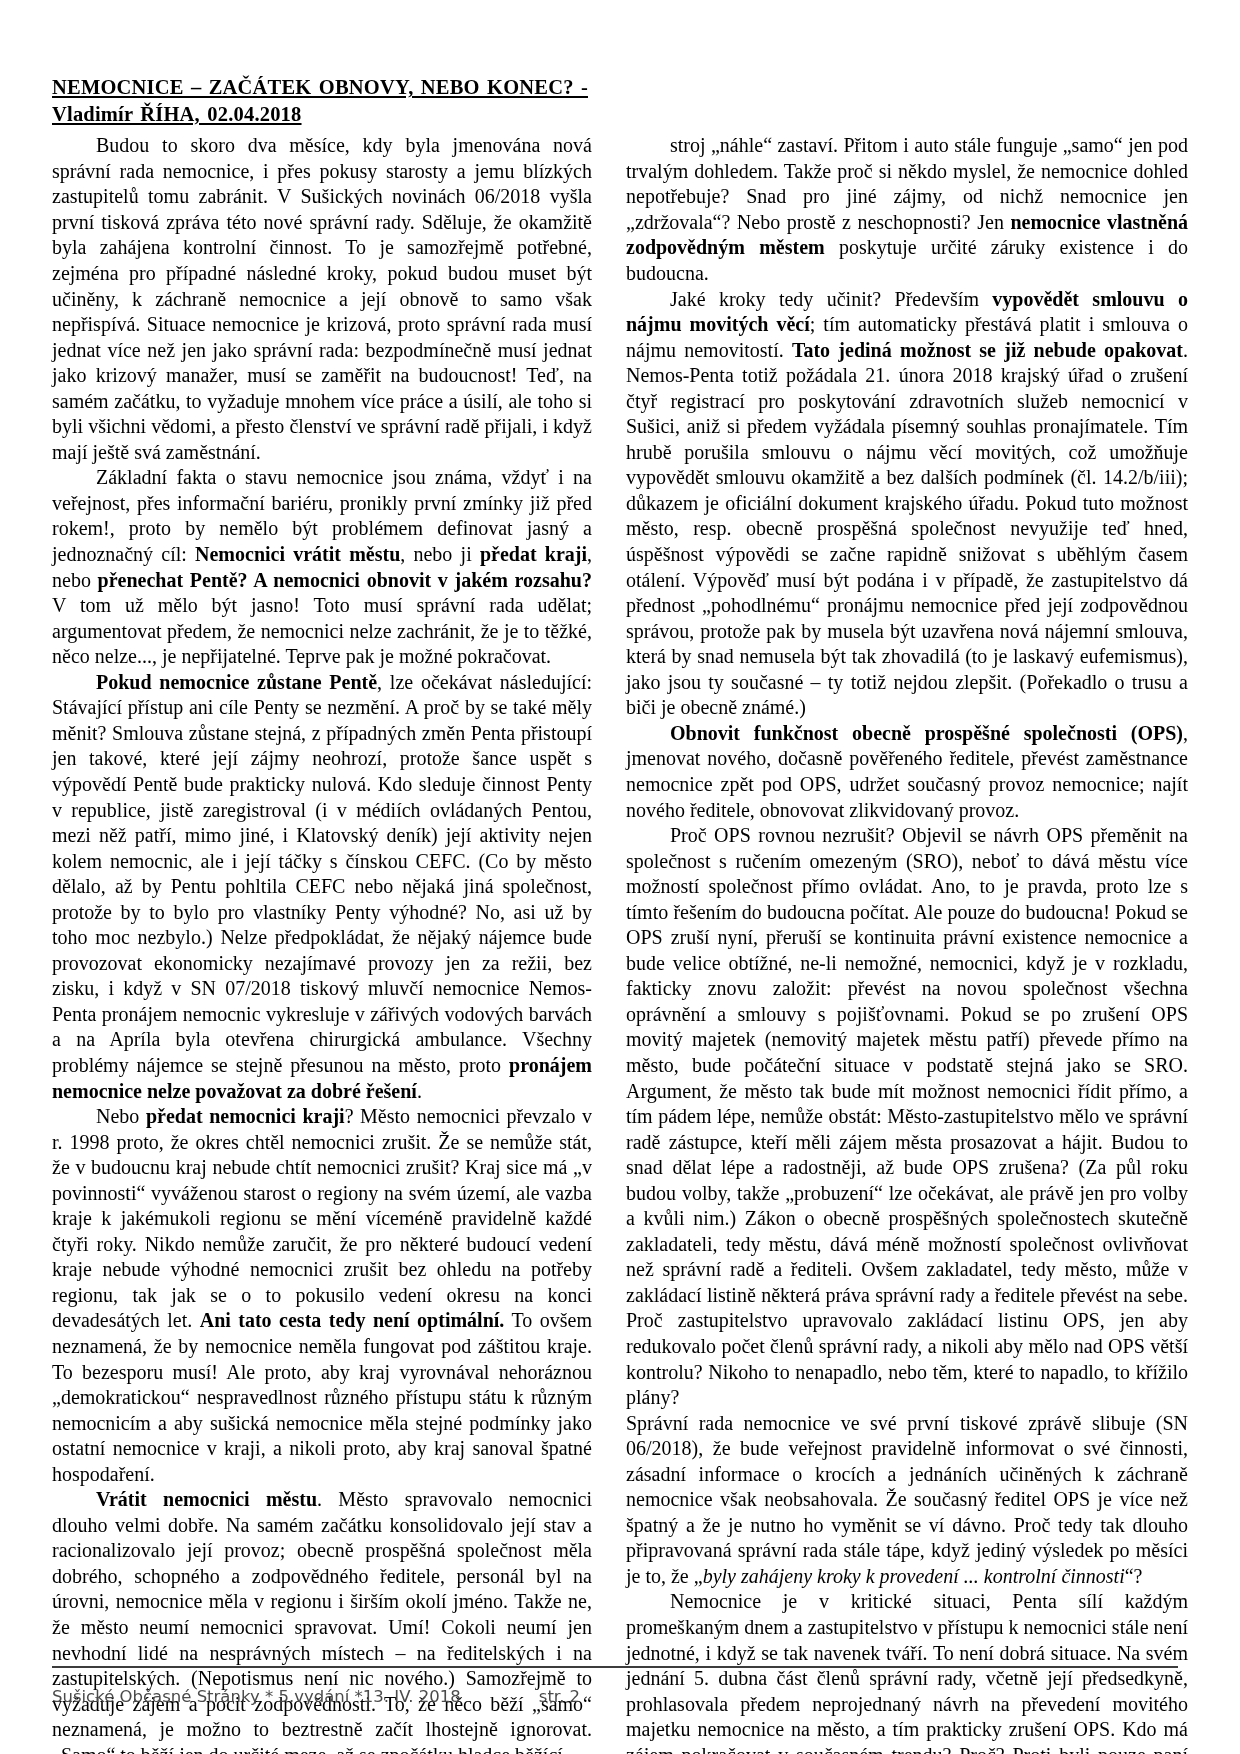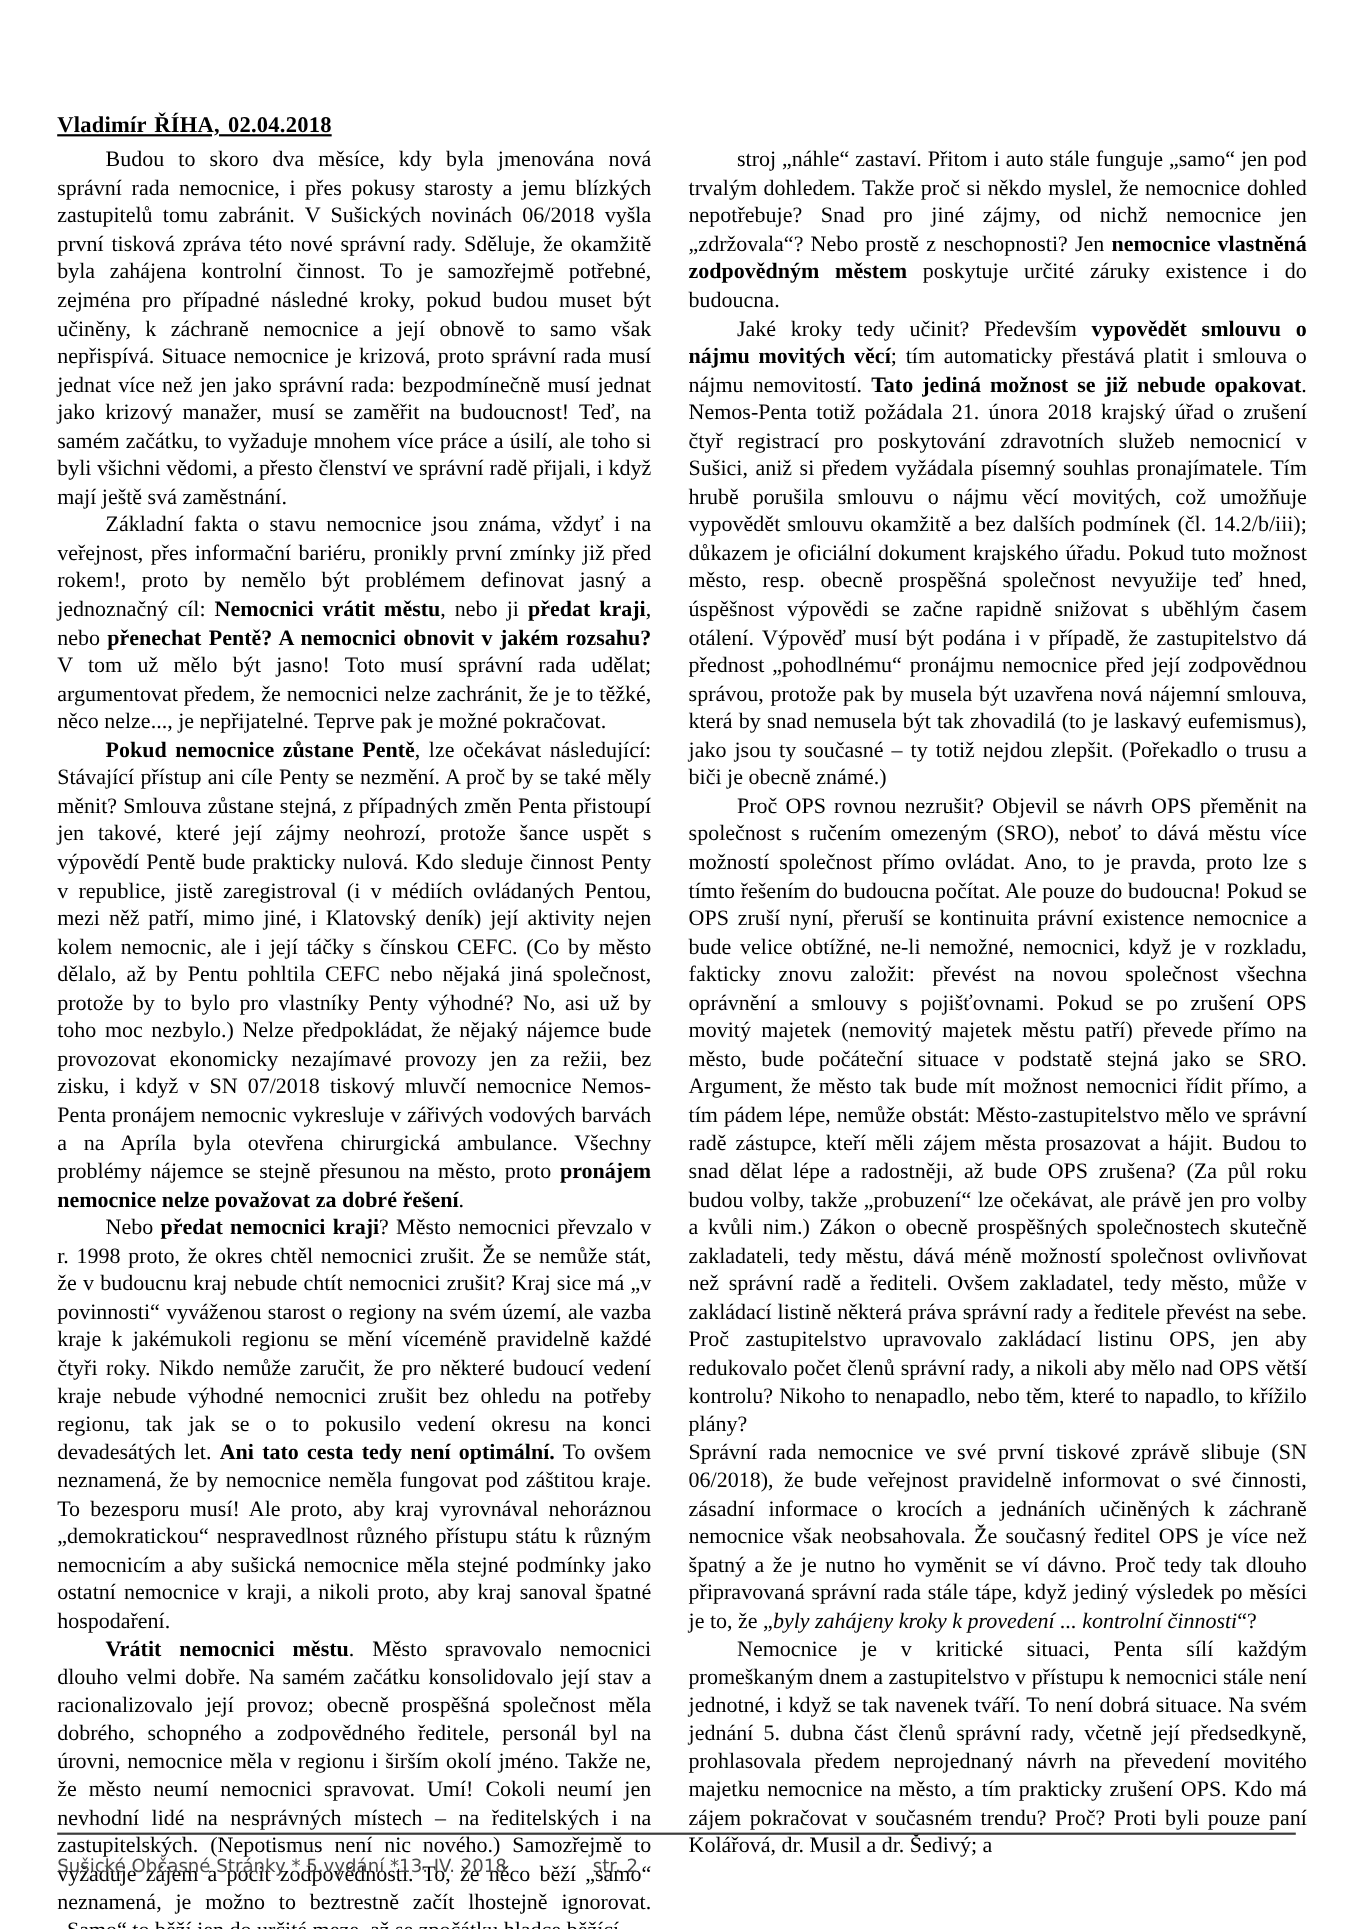--- a/index.html
+++ b/index.html
@@ -78,38 +78,39 @@
   .footer-left { white-space: nowrap; }
   .footer-page { margin-left: 78px; white-space: nowrap; text-align: right; }
   .spacer-top { height: 6px; }
 </style>
 </head>
 <body>
 
 <div class="page">
 
   <div class="title-block">
-    <div class="doc-title"><br><span>Vladimír ŘÍHA, 02.04.2018</span></div>
+    <div class="doc-title"><span>NEMOCNICE – ZAČÁTEK OBNOVY, NEBO KONEC? -</span><br><span>Vladimír ŘÍHA, 02.04.2018</span></div>
   </div>
 
   <div class="spacer-top"></div>
 
   <div class="columns">
 
     <div class="col">
       <p class="para">Budou to skoro dva měsíce, kdy byla jmenována nová správní rada nemocnice, i přes pokusy starosty a jemu blízkých zastupitelů tomu zabránit.  V Sušických novinách 06/2018 vyšla první tisková zpráva této nové správní rady. Sděluje, že okamžitě byla zahájena kontrolní činnost. To je samozřejmě potřebné, zejména pro případné následné kroky, pokud budou muset být učiněny, k záchraně nemocnice a její obnově to samo však nepřispívá. Situace nemocnice je krizová, proto správní rada musí jednat více než jen jako správní rada: bezpodmínečně musí jednat jako krizový manažer, musí se zaměřit na budoucnost! Teď, na samém začátku, to vyžaduje mnohem více práce a úsilí, ale toho si byli všichni vědomi, a přesto členství ve správní radě přijali, i když mají ještě svá zaměstnání.</p>
       <p class="para">Základní fakta o stavu nemocnice jsou známa, vždyť i na veřejnost, přes informační bariéru, pronikly první zmínky již před rokem!, proto by nemělo být problémem definovat jasný a jednoznačný cíl: <b>Nemocnici vrátit městu</b>, nebo ji <b>předat kraji</b>, nebo <b>přenechat Pentě? A nemocnici obnovit v jakém rozsahu?</b> V tom už mělo být jasno! Toto musí správní rada udělat; argumentovat předem, že nemocnici nelze zachránit, že je to těžké, něco nelze..., je nepřijatelné. Teprve pak je možné pokračovat.</p>
       <p class="para"><b>Pokud nemocnice zůstane Pentě</b>, lze očekávat následující: Stávající přístup ani cíle Penty se nezmění. A proč by se také měly měnit? Smlouva zůstane stejná, z případných změn Penta přistoupí jen takové, které její zájmy neohrozí, protože šance uspět s výpovědí Pentě bude prakticky nulová. Kdo sleduje činnost Penty v republice, jistě zaregistroval (i v médiích ovládaných Pentou, mezi něž patří, mimo jiné, i Klatovský deník) její aktivity nejen kolem nemocnic, ale i její táčky s čínskou CEFC. (Co by město dělalo, až by Pentu pohltila CEFC nebo nějaká jiná společnost, protože by to bylo pro vlastníky Penty výhodné? No, asi už by toho moc nezbylo.) Nelze předpokládat, že nějaký nájemce bude provozovat ekonomicky nezajímavé provozy jen za režii, bez zisku, i když v SN 07/2018 tiskový mluvčí nemocnice Nemos-Penta pronájem nemocnic vykresluje v zářivých vodových barvách a na Apríla byla otevřena chirurgická ambulance. Všechny problémy nájemce se stejně přesunou na město, proto <b>pronájem nemocnice nelze považovat za dobré řešení</b>.</p>
       <p class="para">Nebo <b>předat nemocnici kraji</b>? Město nemocnici převzalo v r. 1998 proto, že okres chtěl nemocnici zrušit. Že se nemůže stát, že v budoucnu kraj nebude chtít nemocnici zrušit? Kraj sice má „v povinnosti“ vyváženou starost o regiony na svém území, ale vazba kraje k jakémukoli regionu se mění víceméně pravidelně každé čtyři roky. Nikdo nemůže zaručit, že pro některé budoucí vedení kraje nebude výhodné nemocnici zrušit bez ohledu na potřeby regionu, tak jak se o to pokusilo vedení okresu na konci devadesátých let. <b>Ani tato cesta tedy není optimální.</b> To ovšem neznamená, že by nemocnice neměla fungovat pod záštitou kraje. To bezesporu musí! Ale proto, aby kraj vyrovnával nehoráznou „demokratickou“ nespravedlnost různého přístupu státu k různým nemocnicím a aby sušická nemocnice měla stejné podmínky jako ostatní nemocnice v kraji, a nikoli proto, aby kraj sanoval špatné hospodaření.</p>
       <p class="para"><b>Vrátit nemocnici městu</b>. Město spravovalo nemocnici dlouho velmi dobře. Na samém začátku konsolidovalo její stav a racionalizovalo její provoz; obecně prospěšná společnost měla dobrého, schopného a zodpovědného ředitele, personál byl na úrovni, nemocnice měla v regionu i širším okolí jméno. Takže ne, že město neumí nemocnici spravovat. Umí! Cokoli neumí jen nevhodní lidé na nesprávných místech – na ředitelských i na zastupitelských. (Nepotismus není nic nového.) Samozřejmě to vyžaduje zájem a pocit zodpovědnosti. To, že něco běží „samo“ neznamená, je možno to beztrestně začít lhostejně ignorovat. „Samo“ to běží jen do určité meze, až se zpočátku hladce běžící</p>
     </div>
 
     <div class="col col-right">
       <p class="para">stroj „náhle“ zastaví. Přitom i auto stále funguje „samo“ jen pod trvalým dohledem. Takže proč si někdo myslel, že nemocnice dohled nepotřebuje? Snad pro jiné zájmy, od nichž nemocnice jen „zdržovala“? Nebo prostě z neschopnosti? Jen <b>nemocnice vlastněná zodpovědným městem</b> poskytuje určité záruky existence i do budoucna.</p>
       <p class="para">Jaké kroky tedy učinit? Především <b>vypovědět smlouvu o nájmu movitých věcí</b>; tím automaticky přestává platit i smlouva o nájmu nemovitostí. <b>Tato jediná možnost se již nebude opakovat</b>. Nemos-Penta totiž požádala 21. února 2018 krajský úřad o zrušení čtyř registrací pro poskytování zdravotních služeb nemocnicí v Sušici, aniž si předem vyžádala písemný souhlas pronajímatele. Tím hrubě porušila smlouvu o nájmu věcí movitých, což umožňuje vypovědět smlouvu okamžitě a bez dalších podmínek (čl. 14.2/b/iii); důkazem je oficiální dokument krajského úřadu. Pokud tuto možnost město, resp. obecně prospěšná společnost nevyužije teď hned, úspěšnost výpovědi se začne rapidně snižovat s uběhlým časem otálení. Výpověď musí být podána i v případě, že zastupitelstvo dá přednost „pohodlnému“ pronájmu nemocnice před její zodpovědnou správou, protože pak by musela být uzavřena nová nájemní smlouva, která by snad nemusela být tak zhovadilá (to je laskavý eufemismus), jako jsou ty současné – ty totiž nejdou zlepšit. (Pořekadlo o trusu a biči je obecně známé.)</p>
+      <p class="para"><b>Obnovit funkčnost obecně prospěšné společnosti (OPS)</b>, jmenovat nového, dočasně pověřeného ředitele, převést zaměstnance nemocnice zpět pod OPS, udržet současný provoz nemocnice; najít nového ředitele, obnovovat zlikvidovaný provoz.</p>
       <p class="para">Proč OPS rovnou nezrušit? Objevil se návrh OPS přeměnit na společnost s ručením omezeným (SRO), neboť to dává městu více možností společnost přímo ovládat. Ano, to je pravda, proto lze s tímto řešením do budoucna počítat. Ale pouze do budoucna! Pokud se OPS zruší nyní, přeruší se kontinuita právní existence nemocnice a bude velice obtížné, ne-li nemožné, nemocnici, když je v rozkladu, fakticky znovu založit: převést na novou společnost všechna oprávnění a smlouvy s pojišťovnami. Pokud se po zrušení OPS movitý majetek (nemovitý majetek městu patří) převede přímo na město, bude počáteční situace v podstatě stejná jako se SRO. Argument, že město tak bude mít možnost nemocnici řídit přímo, a tím pádem lépe, nemůže obstát: Město-zastupitelstvo mělo ve správní radě zástupce, kteří měli zájem města prosazovat a hájit. Budou to snad dělat lépe a radostněji, až bude OPS zrušena? (Za půl roku budou volby, takže „probuzení“ lze očekávat, ale právě jen pro volby a kvůli nim.) Zákon o obecně prospěšných společnostech skutečně zakladateli, tedy městu, dává méně možností společnost ovlivňovat než správní radě a řediteli. Ovšem zakladatel, tedy město, může v zakládací listině některá práva správní rady a ředitele převést na sebe. Proč zastupitelstvo upravovalo zakládací listinu OPS, jen aby redukovalo počet členů správní rady, a nikoli aby mělo nad OPS větší kontrolu? Nikoho to nenapadlo, nebo těm, které to napadlo, to křížilo plány?</p>
       <p class="para noindent">Správní rada nemocnice ve své první tiskové zprávě slibuje (SN 06/2018), že bude veřejnost pravidelně informovat o své činnosti, zásadní informace o krocích a jednáních učiněných k záchraně nemocnice však neobsahovala. Že současný ředitel OPS je více než špatný a že je nutno ho vyměnit se ví dávno. Proč tedy tak dlouho připravovaná správní rada stále tápe, když jediný výsledek po měsíci je to, že „<i>byly zahájeny kroky k provedení ... kontrolní činnosti</i>“?</p>
       <p class="para">Nemocnice je v kritické situaci, Penta sílí každým promeškaným dnem a zastupitelstvo v přístupu k nemocnici stále není jednotné, i když se tak navenek tváří. To není dobrá situace. Na svém jednání 5. dubna část členů správní rady, včetně její předsedkyně, prohlasovala předem neprojednaný návrh na převedení movitého majetku nemocnice na město, a tím prakticky zrušení OPS. Kdo má zájem pokračovat v současném trendu? Proč? Proti byli pouze paní Kolářová, dr. Musil a dr. Šedivý; a</p>
     </div>
 
   </div>
 
   <div class="footer">
     <span class="footer-left">Sušické Občasné Stránky * 5.vydání *13. IV. 2018</span>
     <span class="footer-page">str. 2</span>

